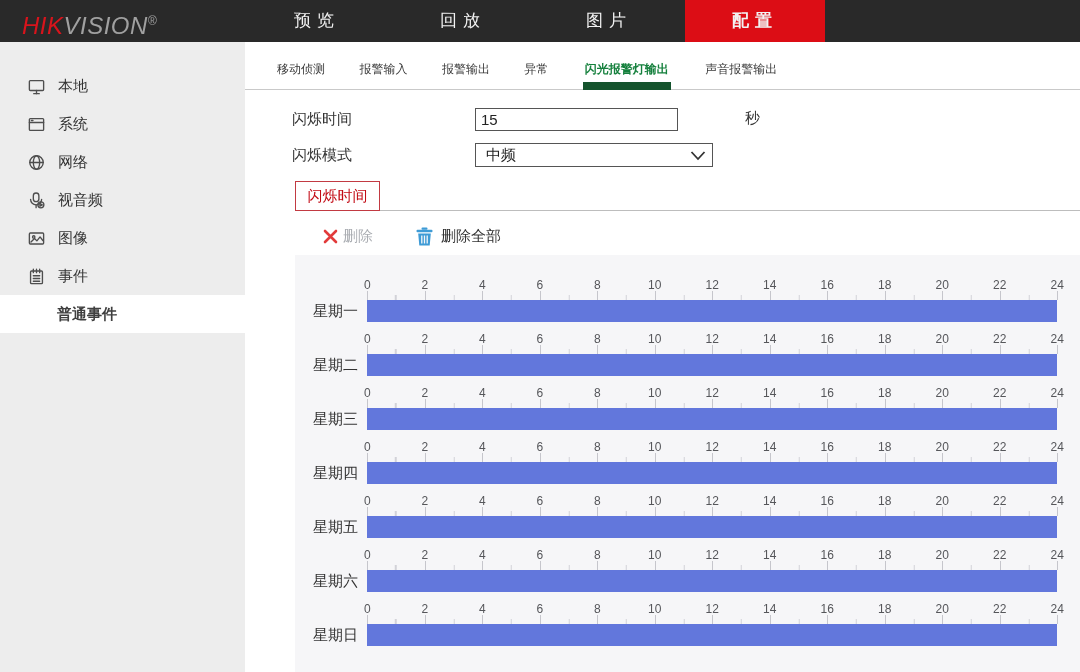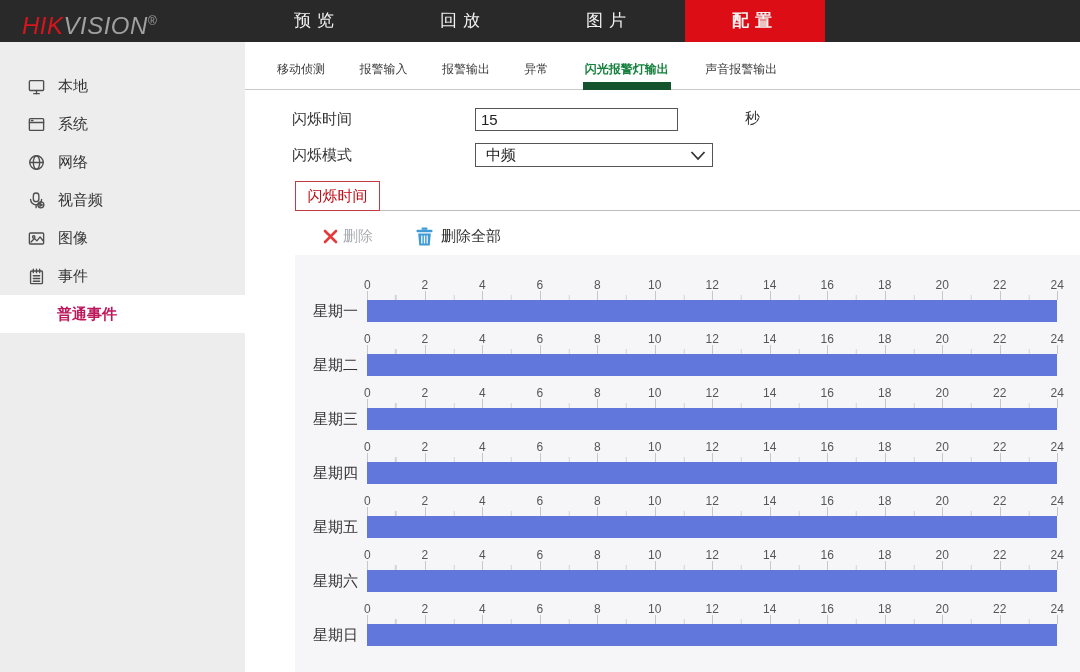--- a/index.html
+++ b/index.html
@@ -19,21 +19,21 @@
     color:#f2f2f2; font-size:17px; letter-spacing:6px; cursor:pointer; }
   .nav-tab.active { background:#dc0d15; font-weight:bold; }
 
   
   .sidebar { position:absolute; left:0; top:42px; width:245px; height:630px; background:#ededed; }
   .side-list { padding-top:25px; }
   .side-item { height:38px; display:flex; align-items:center; padding-left:27px;
     font-size:15px; color:#333; cursor:pointer; }
   .side-item .icn { width:19px; height:19px; margin-right:12px; flex:0 0 19px; }
   .side-item.sub { padding-left:57px; }
-  .side-item.selected { background:#ffffff; color:#be185d; font-weight:bold; }
+  .side-item.selected { background:#ffffff; color:#404040; font-weight:bold; }
   .icn svg { width:19px; height:19px; display:block; }
   .icn path,.icn rect,.icn circle,.icn line,.icn ellipse,.icn polyline {
     fill:none; stroke:#4e4e4e; stroke-width:1.7; stroke-linecap:round; stroke-linejoin:round; }
 
   
   .content { position:absolute; left:245px; top:42px; width:835px; height:630px; background:#fff; }
 
   .subtabs { position:absolute; left:0; top:0; right:0; height:48px;
     padding:14px 0 0 17px; border-bottom:1px solid #c9c9c9; white-space:nowrap; }
   .subtab { display:inline-block; margin:0 15px; height:34px; line-height:26px;

